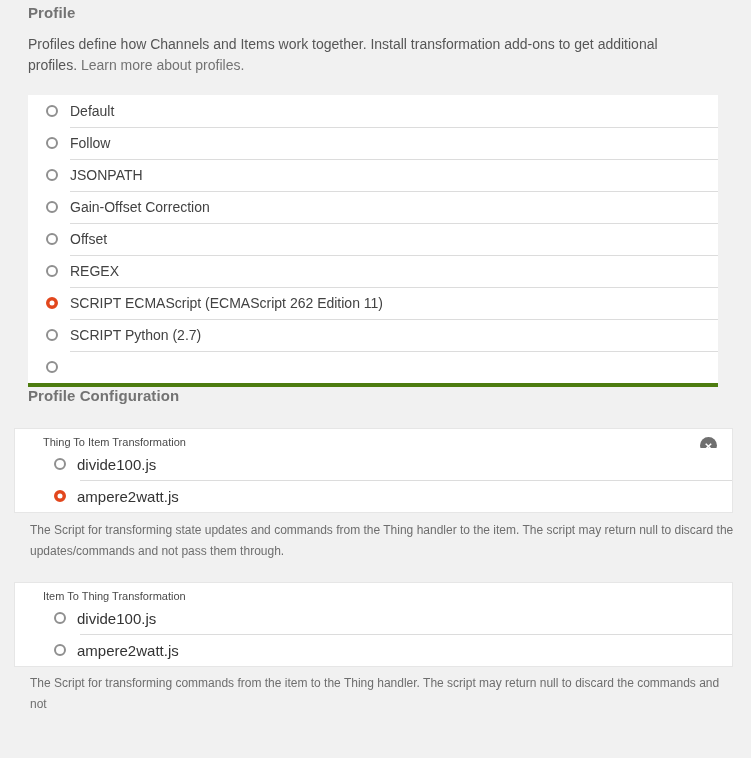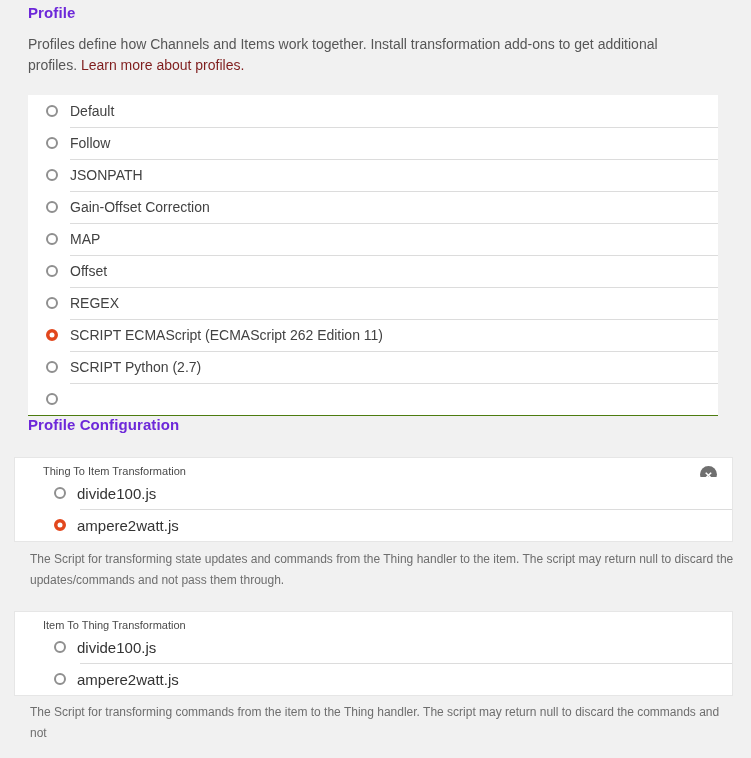--- a/index.html
+++ b/index.html
@@ -5,49 +5,49 @@
   * { box-sizing: border-box; }
   html, body { margin: 0; padding: 0; }
   body {
     width: 751px; height: 758px;
     background: #f1f1f1;
     font-family: "Liberation Sans", sans-serif;
     overflow: hidden;
   }
   .section-title {
     margin: 0; padding: 4px 0 0 28px;
-    font-size: 15px; font-weight: 700; color: #6d28d9;
+    font-size: 15px; font-weight: 700; color: #737373;
     letter-spacing: 0.1px;
   }
   .section-title.second { padding-top: 0; }
   .intro {
     margin: 13px 30px 0 28px;
     font-size: 14px; line-height: 21px; color: #565656;
   }
   .line { display: block; }
-  .link { color: #7f1d1d; text-decoration: none; cursor: pointer; }
+  .link { color: #737373; text-decoration: none; cursor: pointer; }
 
   
   .row { position: relative; height: 32px; display: flex; align-items: center; background: #fff; }
   .radio {
     flex: none; width: 12px; height: 12px;
     border: 2px solid #8f8f8f; border-radius: 50%; background: #fff;
     position: relative;
   }
   .radio.checked { border-color: #e2471d; background: #e2471d; }
   .radio.checked::after {
     content: ""; position: absolute; top: 50%; left: 50%;
     width: 5px; height: 5px; border-radius: 50%; background: #fff;
     transform: translate(-50%, -50%);
   }
 
   
   .option-list {
     margin: 19px 0 0 28px; width: 690px;
-    background: #fff; border-bottom: 1px solid #4d7c0f;
+    background: #fff; border-bottom: 4px solid #4d7c0f;
   }
   .option-list .row { padding-left: 18px; }
   .option-list .row + .row::before {
     content: ""; position: absolute; top: 0; left: 42px; right: 0;
     height: 1px; background: #dcdcdc;
   }
   .option-list .opt-label { margin-left: 12px; font-size: 14px; color: #424242; }
 
   
   .panel {
@@ -101,24 +101,20 @@
     <div class="row">
       <span class="radio"></span>
       <span class="opt-label">JSONPATH</span>
     </div>
     <div class="row">
       <span class="radio"></span>
       <span class="opt-label">Gain-Offset Correction</span>
     </div>
     <div class="row">
       <span class="radio"></span>
-      <span class="opt-label">MAP</span>
-    </div>
-    <div class="row">
-      <span class="radio"></span>
       <span class="opt-label">Offset</span>
     </div>
     <div class="row">
       <span class="radio"></span>
       <span class="opt-label">REGEX</span>
     </div>
     <div class="row">
       <span class="radio checked"></span>
       <span class="opt-label">SCRIPT ECMAScript (ECMAScript 262 Edition 11)</span>
     </div>

